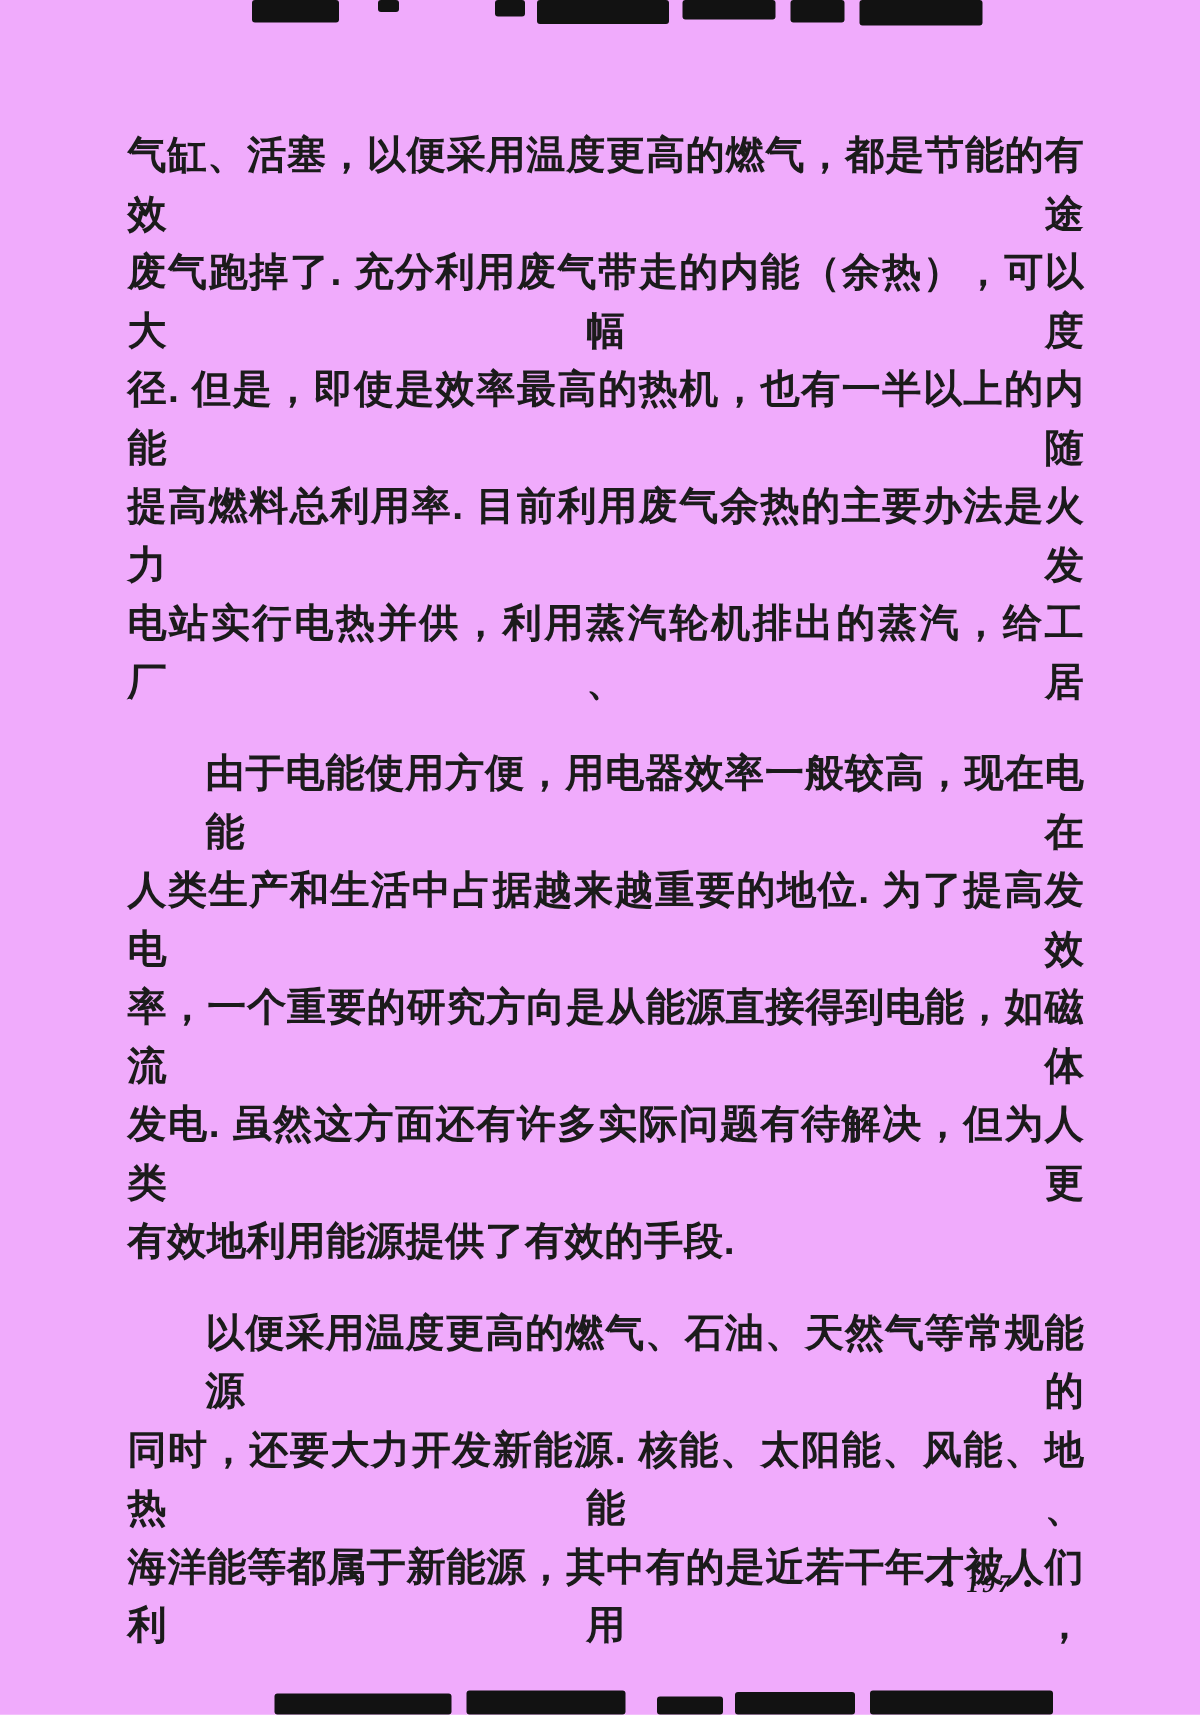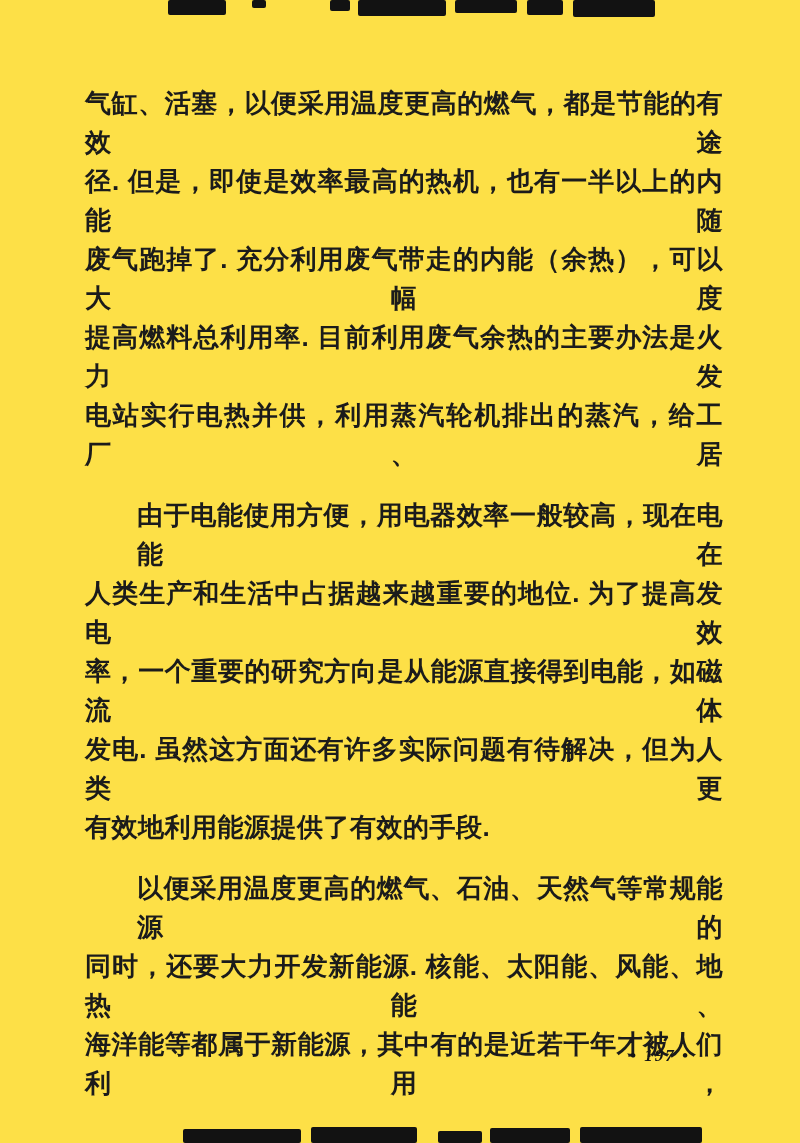--- a/index.html
+++ b/index.html
@@ -4,21 +4,21 @@
 <style>
   html,body{margin:0;padding:0;}
   body{
     width:800px;height:1143px;
     font-family:"Liberation Sans","DejaVu Sans",sans-serif;
     position:relative;overflow:hidden;
     background:#fdfdfc;
   }
   .page{
     position:absolute;left:0;top:0;width:800px;height:1143px;
-    background:#fde047;
+    background:#f0abfc;
   }
   
   .textblock{
     position:absolute;left:85px;top:84px;width:638px;
     font-size:26px;font-weight:700;color:#1b1b1b;
     line-height:39px;letter-spacing:0.5px;
   }
   .line{
     width:100%;
     white-space:nowrap;
@@ -57,22 +57,22 @@
       <div class="artifact" style="left: 252px; top: 0px; width: 14px; height: 8px; background: rgb(18, 18, 18);"></div>
       <div class="artifact" style="left: 330px; top: 0px; width: 20px; height: 11px; background: rgb(18, 18, 18);"></div>
       <div class="artifact" style="left: 358px; top: 0px; width: 88px; height: 16px; background: rgb(18, 18, 18);"></div>
       <div class="artifact" style="left: 455px; top: 0px; width: 62px; height: 13px; background: rgb(18, 18, 18);"></div>
       <div class="artifact" style="left: 527px; top: 0px; width: 36px; height: 15px; background: rgb(18, 18, 18);"></div>
       <div class="artifact" style="left: 573px; top: 0px; width: 82px; height: 17px; background: rgb(18, 18, 18);"></div>
     </div>
 
   <div class="textblock" id="lines" style="color: rgb(27, 27, 27);">
       <div class="line fill">气缸、活塞，以便采用温度更高的燃气，都是节能的有效途</div>
+      <div class="line fill">废气跑掉了. 充分利用废气带走的内能（余热），可以大幅度</div>
       <div class="line fill">径. 但是，即使是效率最高的热机，也有一半以上的内能随</div>
-      <div class="line fill">废气跑掉了. 充分利用废气带走的内能（余热），可以大幅度</div>
       <div class="line fill">提高燃料总利用率. 目前利用废气余热的主要办法是火力发</div>
       <div class="line fill">电站实行电热并供，利用蒸汽轮机排出的蒸汽，给工厂、居</div>
       <div class="line fill indent">由于电能使用方便，用电器效率一般较高，现在电能在</div>
       <div class="line fill">人类生产和生活中占据越来越重要的地位. 为了提高发电效</div>
       <div class="line fill">率，一个重要的研究方向是从能源直接得到电能，如磁流体</div>
       <div class="line fill">发电. 虽然这方面还有许多实际问题有待解决，但为人类更</div>
       <div class="line">有效地利用能源提供了有效的手段.</div>
       <div class="line fill indent">以便采用温度更高的燃气、石油、天然气等常规能源的</div>
       <div class="line fill">同时，还要大力开发新能源. 核能、太阳能、风能、地热能、</div>
       <div class="line fill">海洋能等都属于新能源，其中有的是近若干年才被人们利用，</div>

